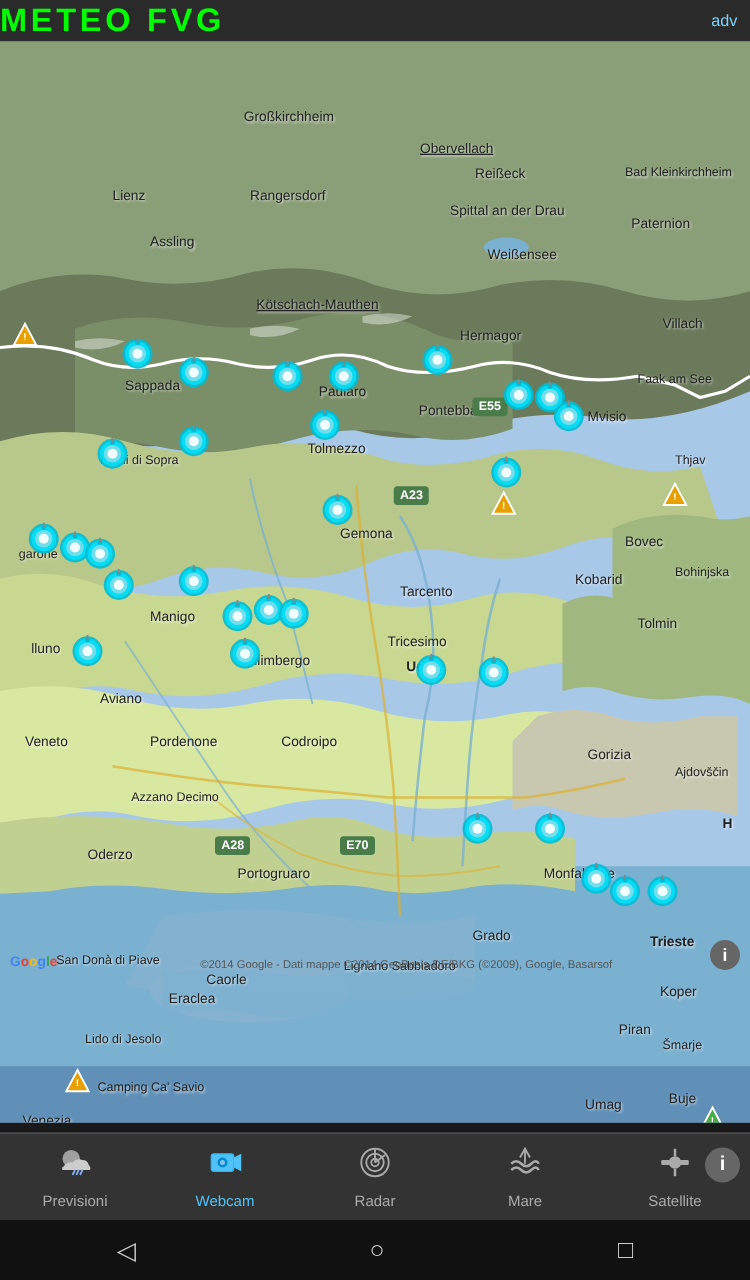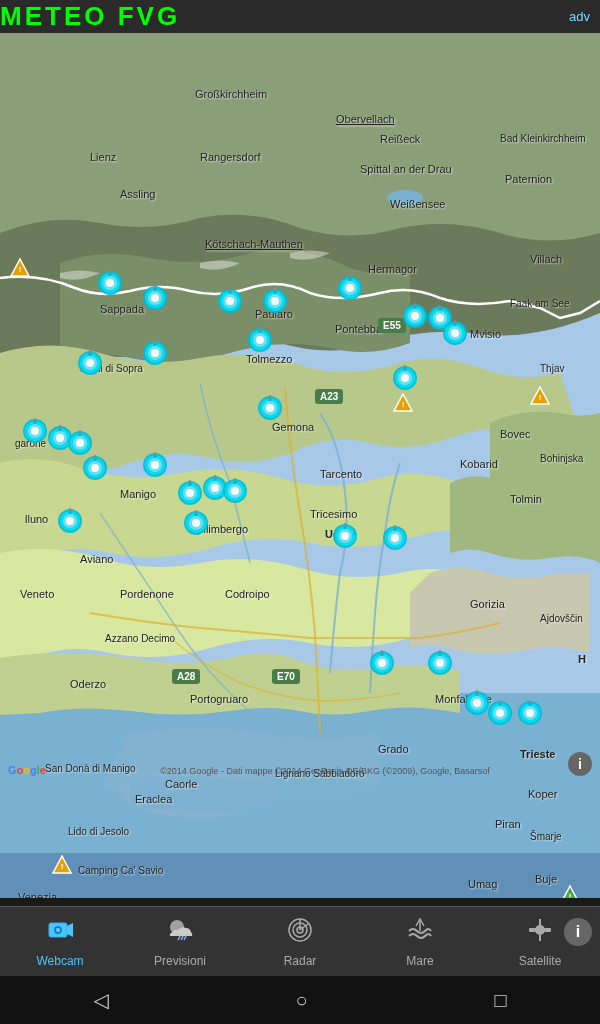--- a/index.html
+++ b/index.html
@@ -299,21 +299,21 @@
       <div class="map-label" style="left: 20px; top: 555px;">Veneto</div>
       <div class="map-label small" style="left: 540px; top: 580px;">Ajdovščin</div>
       <div class="map-label small" style="left: 105px; top: 600px;">Azzano Decimo</div>
       <div class="map-label" style="left: 70px; top: 645px;">Oderzo</div>
       <div class="map-label" style="left: 190px; top: 660px;">Portogruaro</div>
       <div class="map-label" style="left: 435px; top: 660px;">Monfalcone</div>
       <div class="map-label bold" style="left: 578px; top: 620px;">H</div>
       <div class="map-label small" style="left: 275px; top: 735px;">Lignano Sabbiadoro</div>
       <div class="map-label" style="left: 378px; top: 710px;">Grado</div>
       <div class="map-label bold" style="left: 520px; top: 715px;">Trieste</div>
-      <div class="map-label small" style="left: 45px; top: 730px;">San Donà di Manigo</div>
+      <div class="map-label small" style="left: 45px; top: 730px;">San Donà di Piave</div>
       <div class="map-label" style="left: 165px; top: 745px;">Caorle</div>
       <div class="map-label" style="left: 528px; top: 755px;">Koper</div>
       <div class="map-label" style="left: 135px; top: 760px;">Eraclea</div>
       <div class="map-label" style="left: 495px; top: 785px;">Piran</div>
       <div class="map-label small" style="left: 530px; top: 798px;">Šmarje</div>
       <div class="map-label small" style="left: 68px; top: 793px;">Lido di Jesolo</div>
       <div class="map-label small" style="left: 78px; top: 832px;">Camping Ca' Savio</div>
       <div class="map-label" style="left: 468px; top: 845px;">Umag</div>
       <div class="map-label" style="left: 535px; top: 840px;">Buje</div>
       <div class="map-label" style="left: 18px; top: 858px;">Venezia</div>
@@ -595,38 +595,38 @@
   <div class="google-logo">
     <span>G</span><span>o</span><span>o</span><span>g</span><span>l</span><span>e</span>
   </div>
 
   <div class="copyright">©2014 Google - Dati mappe ©2014 GeoBasis-DE/BKG (©2009), Google, Basarsof</div>
 
   <div class="info-btn">i</div>
 </div>
 
 <div id="nav-bar">
-    <div class="nav-item active">
-    <div class="nav-icon"><svg width="28" height="28" viewBox="0 0 28 28">
-          <rect x="3" y="7" width="18" height="14" rx="2" fill="#4fc3f7" stroke="#29b6f6" stroke-width="1"></rect>
-          <polygon points="21,10 27,7 27,21 21,18" fill="#4fc3f7"></polygon>
-          <circle cx="12" cy="14" r="4" fill="#0288d1"></circle>
-          <circle cx="12" cy="14" r="2" fill="white" opacity="0.5"></circle>
-        </svg></div>
-    <div class="nav-label">Webcam</div>
-  </div>
     <div class="nav-item">
     <div class="nav-icon"><svg width="28" height="28" viewBox="0 0 28 28">
           <circle cx="11" cy="11" r="7" fill="#bbb" opacity="0.8"></circle>
           <path d="M5,17 Q8,13 12,14 Q15,10 20,12 Q24,12 25,16 Q27,18 26,20 L4,20 Q3,18 5,17Z" fill="#ccc"></path>
           <line x1="14" y1="20" x2="12" y2="24" stroke="#88aaee" stroke-width="1.5"></line>
           <line x1="17" y1="20" x2="15" y2="24" stroke="#88aaee" stroke-width="1.5"></line>
           <line x1="20" y1="20" x2="18" y2="24" stroke="#88aaee" stroke-width="1.5"></line>
         </svg></div>
     <div class="nav-label">Previsioni</div>
+  </div>
+    <div class="nav-item active">
+    <div class="nav-icon"><svg width="28" height="28" viewBox="0 0 28 28">
+          <rect x="3" y="7" width="18" height="14" rx="2" fill="#4fc3f7" stroke="#29b6f6" stroke-width="1"></rect>
+          <polygon points="21,10 27,7 27,21 21,18" fill="#4fc3f7"></polygon>
+          <circle cx="12" cy="14" r="4" fill="#0288d1"></circle>
+          <circle cx="12" cy="14" r="2" fill="white" opacity="0.5"></circle>
+        </svg></div>
+    <div class="nav-label">Webcam</div>
   </div>
     <div class="nav-item">
     <div class="nav-icon"><svg width="28" height="28" viewBox="0 0 28 28">
           <circle cx="14" cy="14" r="11" fill="none" stroke="#aaa" stroke-width="1.5"></circle>
           <circle cx="14" cy="14" r="7" fill="none" stroke="#aaa" stroke-width="1.5"></circle>
           <circle cx="14" cy="14" r="3" fill="none" stroke="#aaa" stroke-width="1.5"></circle>
           <line x1="14" y1="14" x2="14" y2="3" stroke="#aaa" stroke-width="1.5"></line>
           <line x1="14" y1="14" x2="22" y2="8" stroke="#aaa" stroke-width="1.5"></line>
         </svg></div>
     <div class="nav-label">Radar</div>

